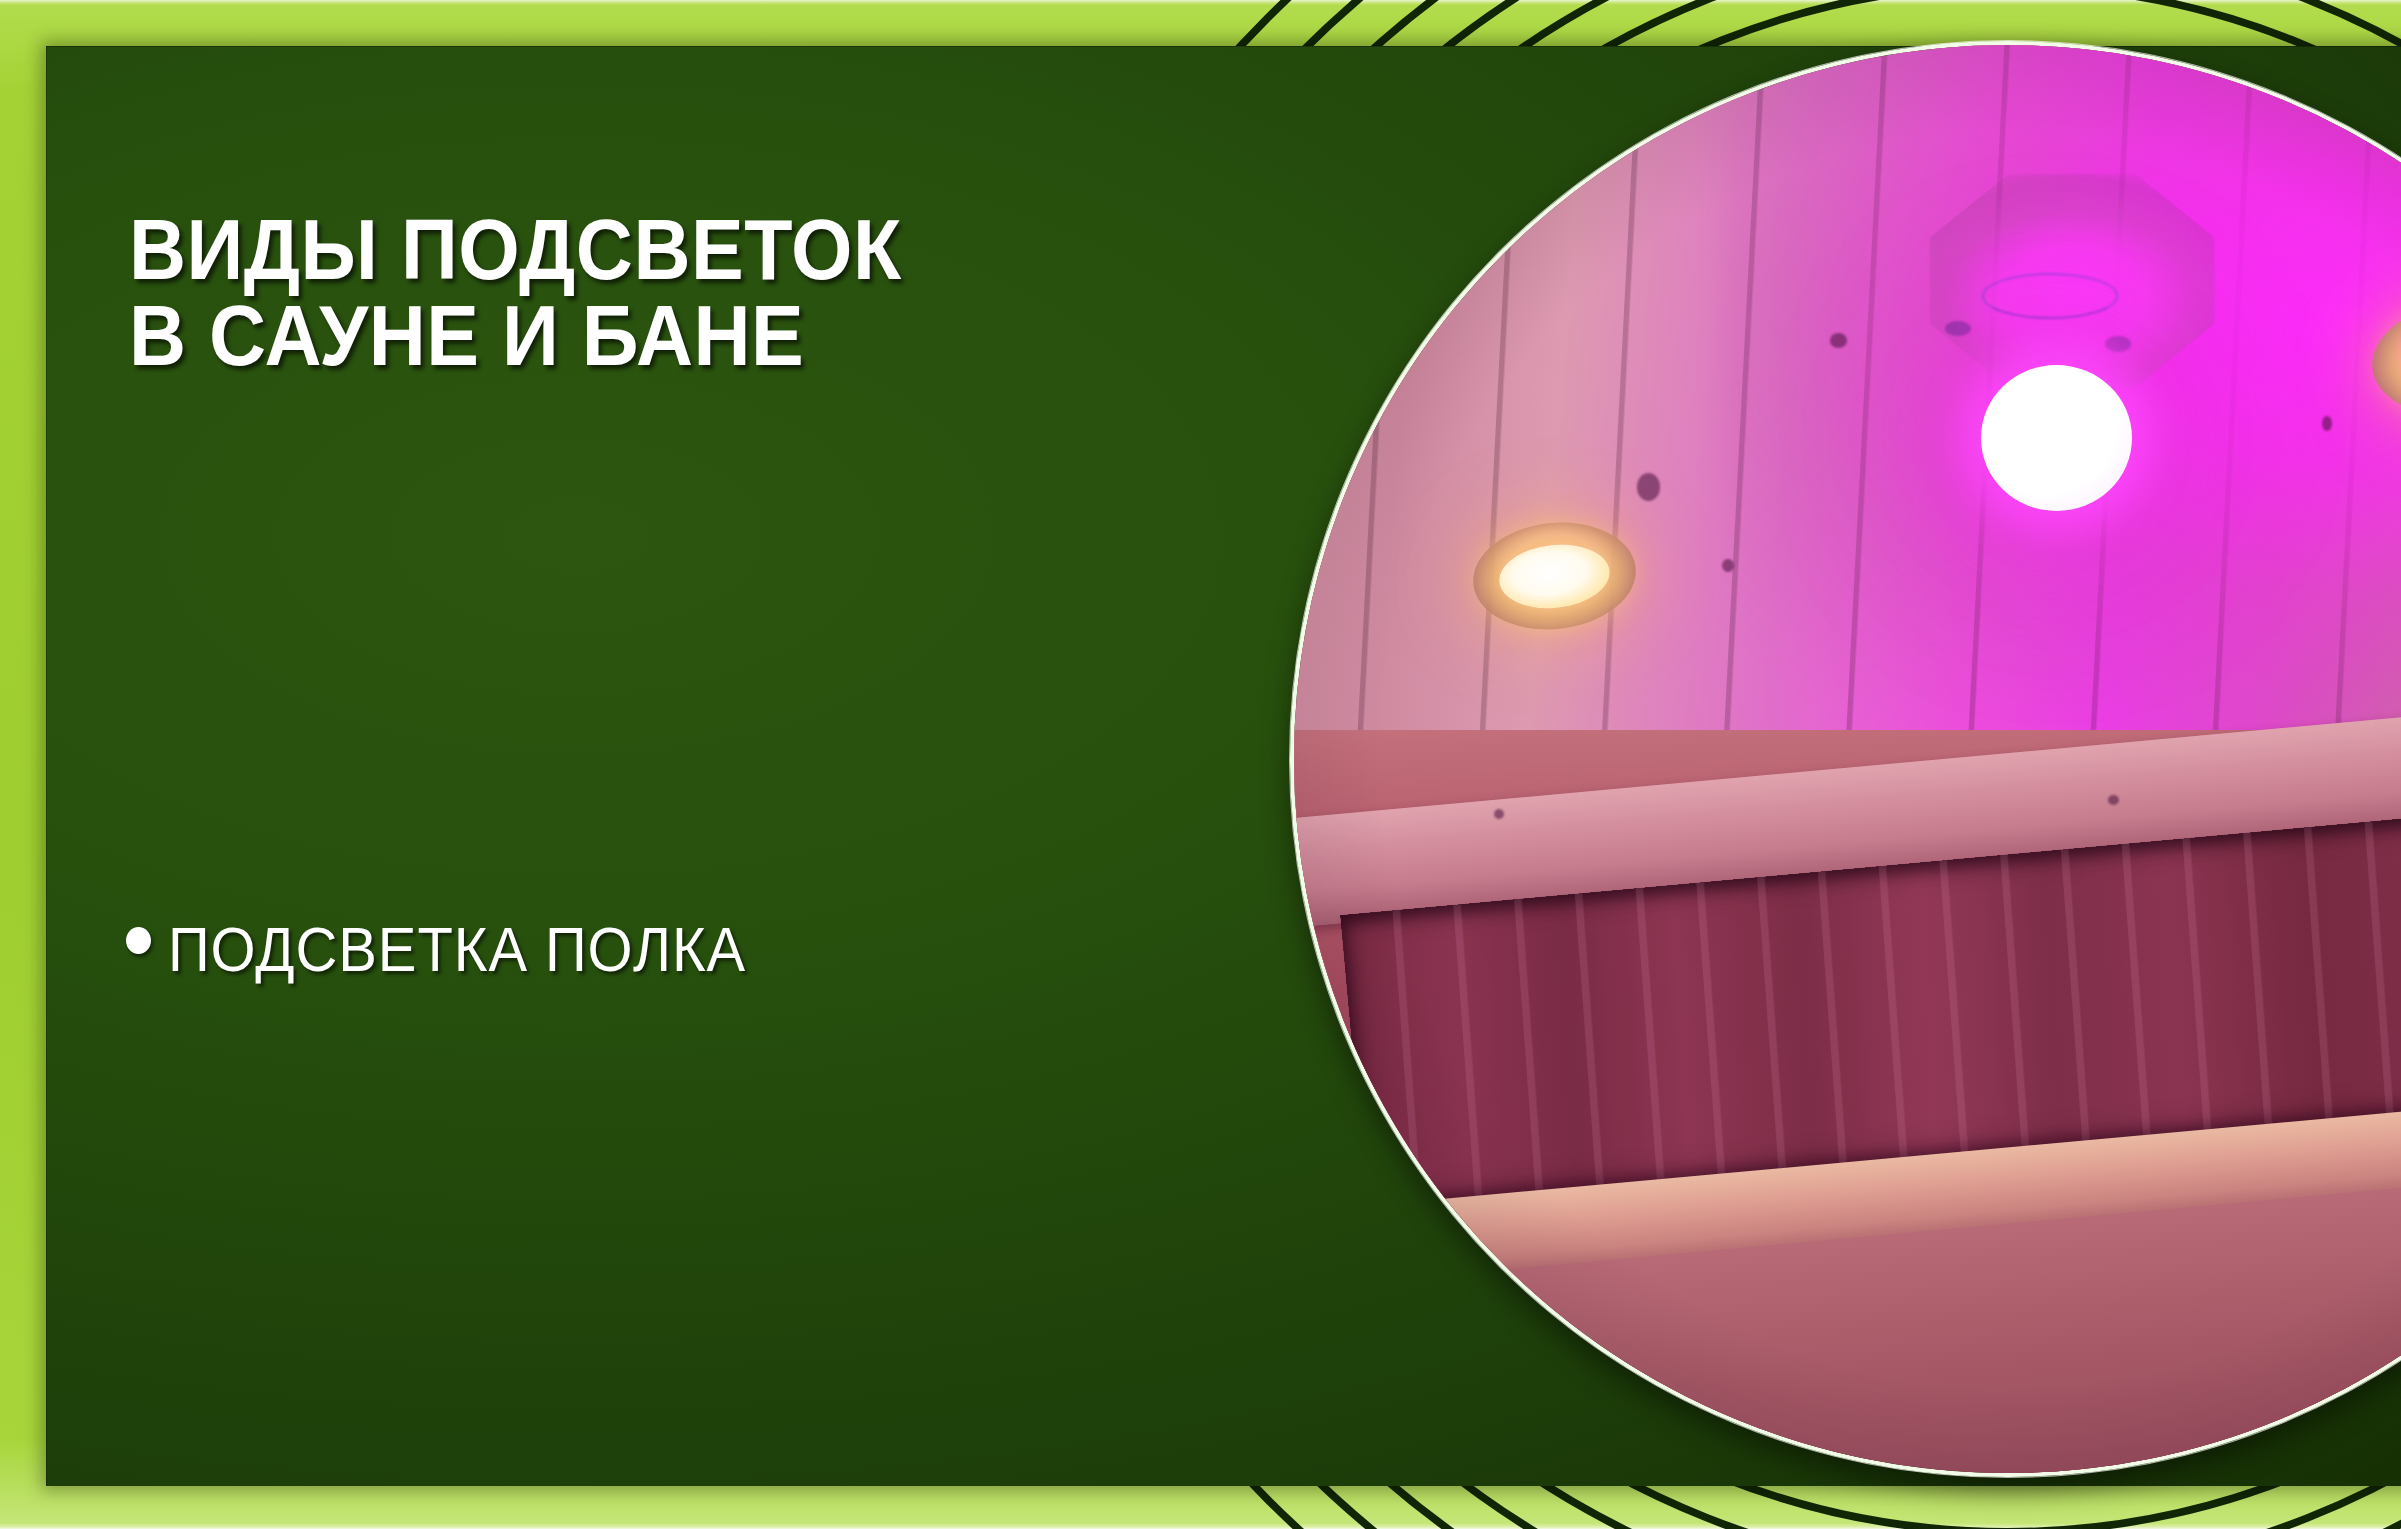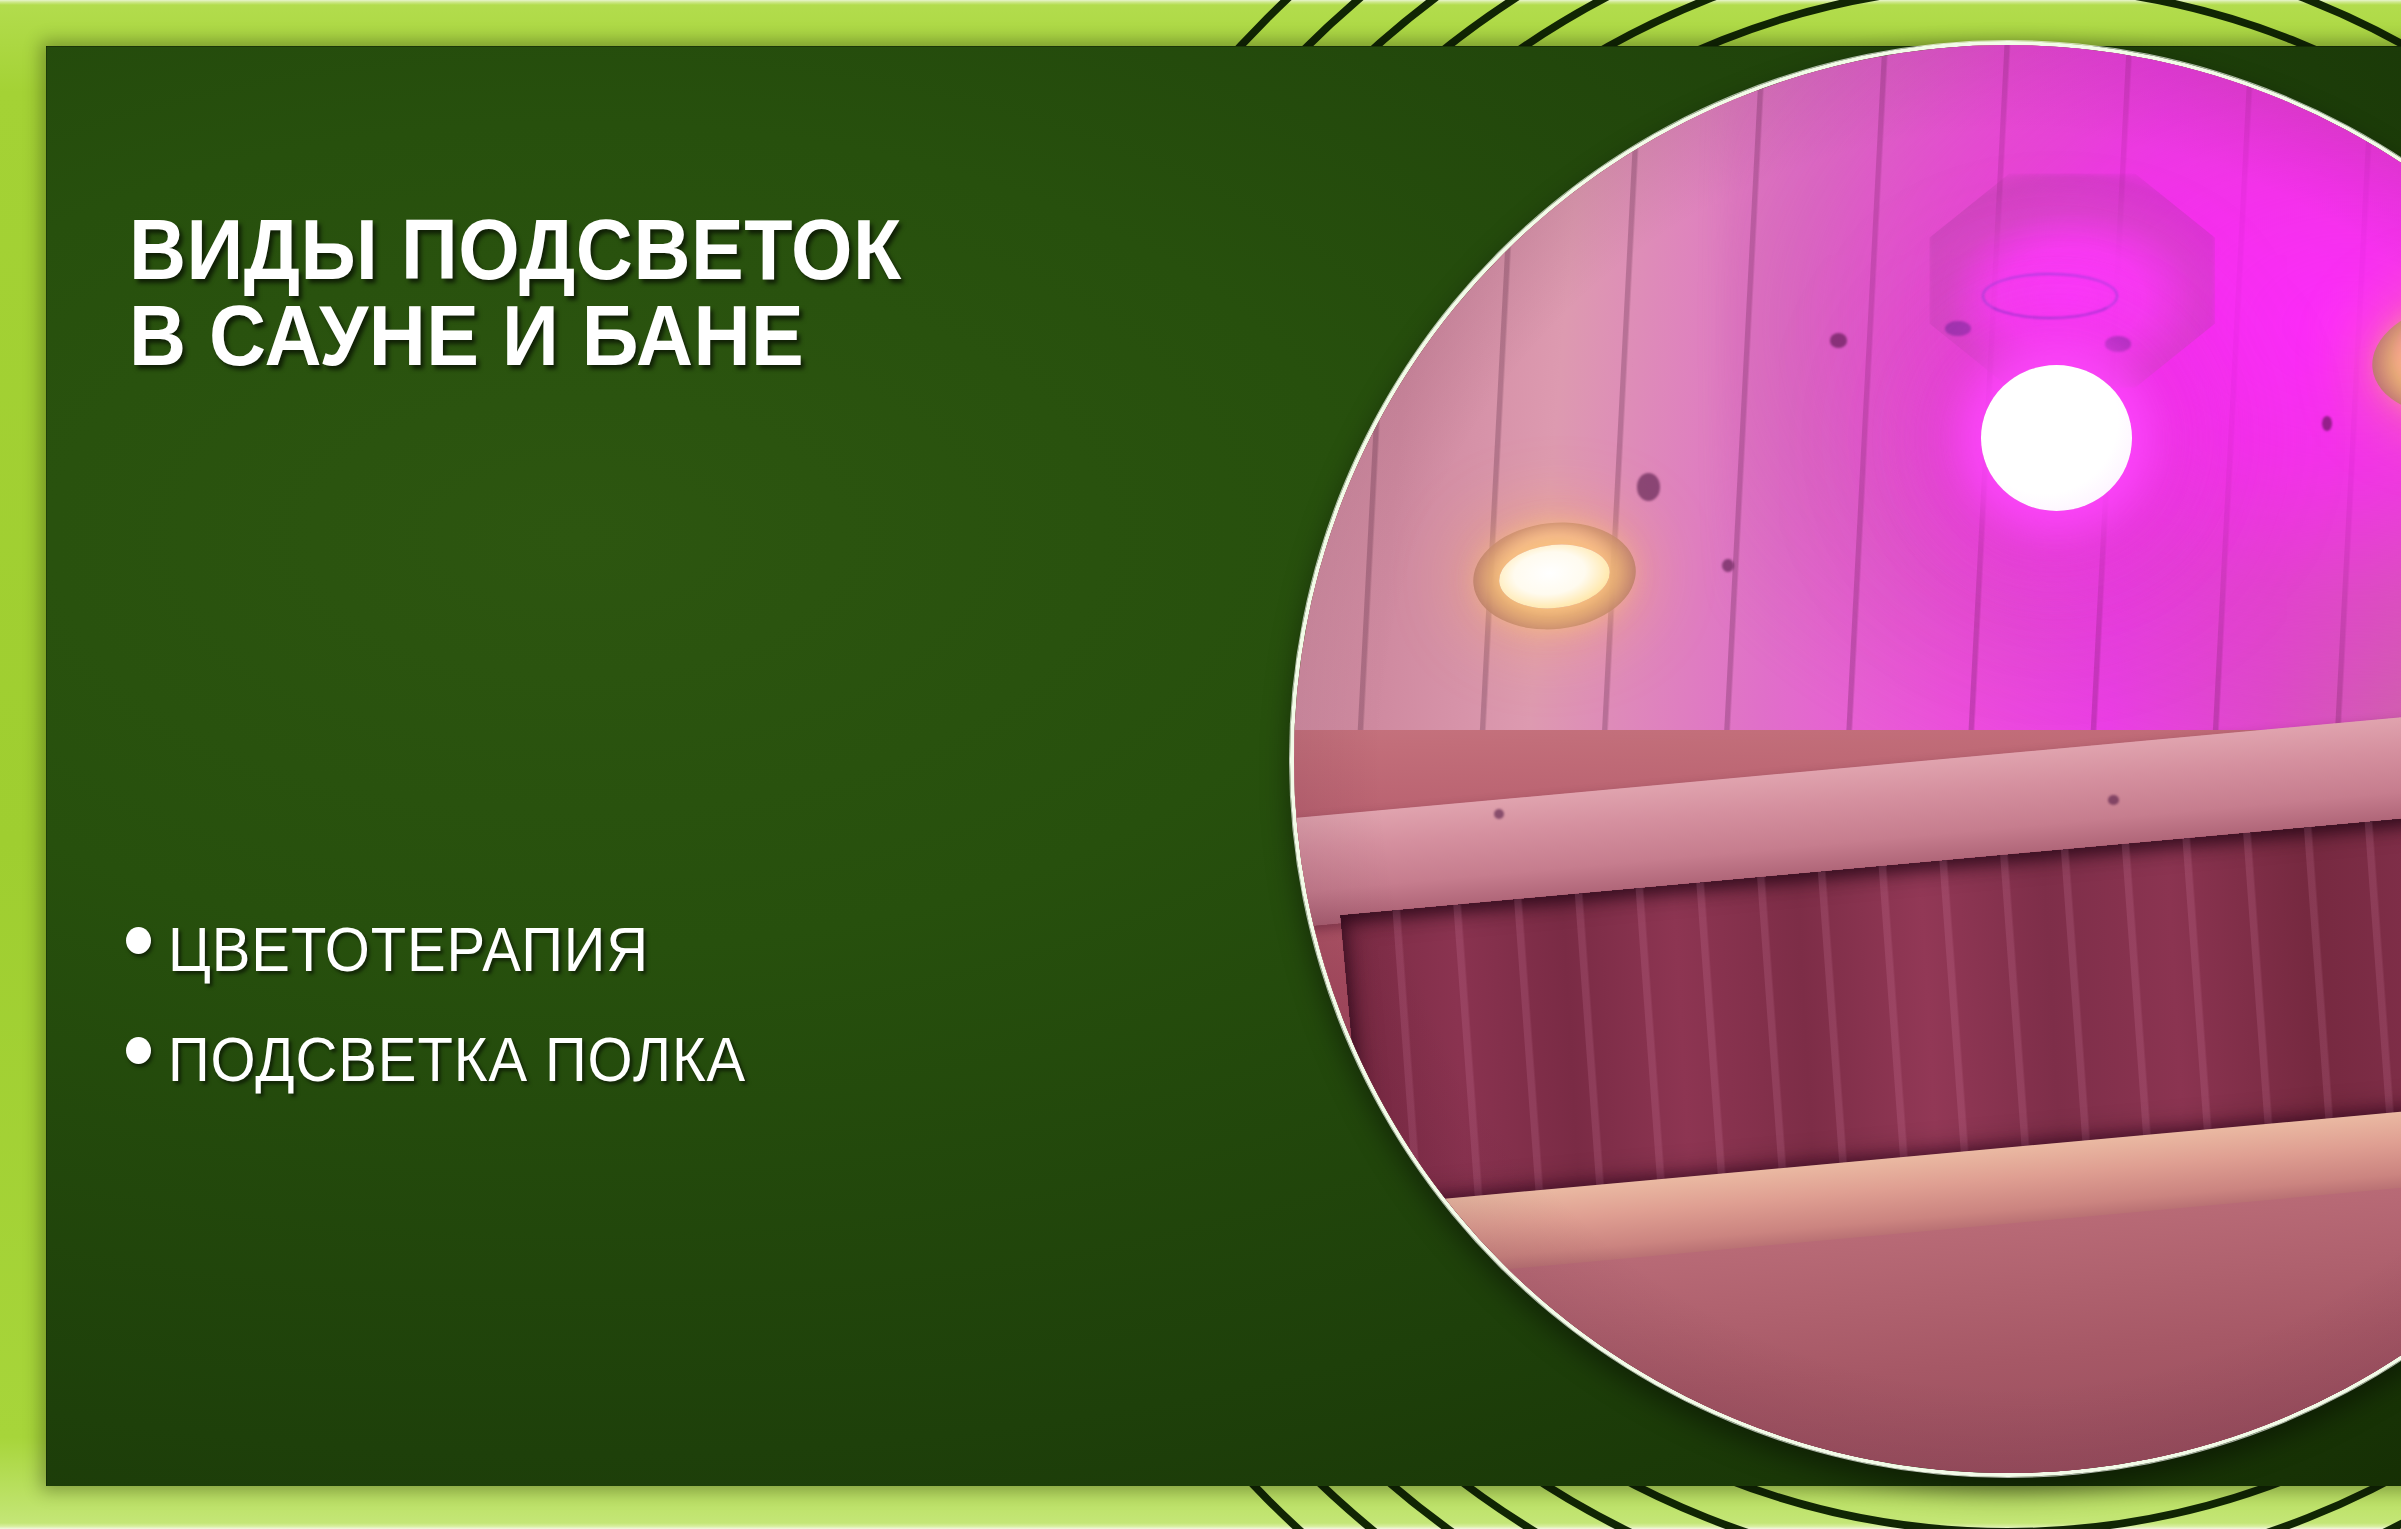--- a/index.html
+++ b/index.html
@@ -315,24 +315,20 @@
   <div class="panel"></div>
   <div class="panel-shadow"></div>
 
   <div class="headline">
     <span>ВИДЫ ПОДСВЕТОК</span>
     <span class="l2">В САУНЕ И БАНЕ</span>
   </div>
 
   <div class="bullets">
 
-    <div class="bullet-row">
-      <span class="dot"></span>
-      <span class="btext">ЦВЕТОТЕРАПИЯ</span>
-    </div>
 
 
     <div class="bullet-row">
       <span class="dot"></span>
       <span class="btext">ПОДСВЕТКА ПОЛКА</span>
     </div>
 
   </div>
 
   <div class="photo-wrap">

